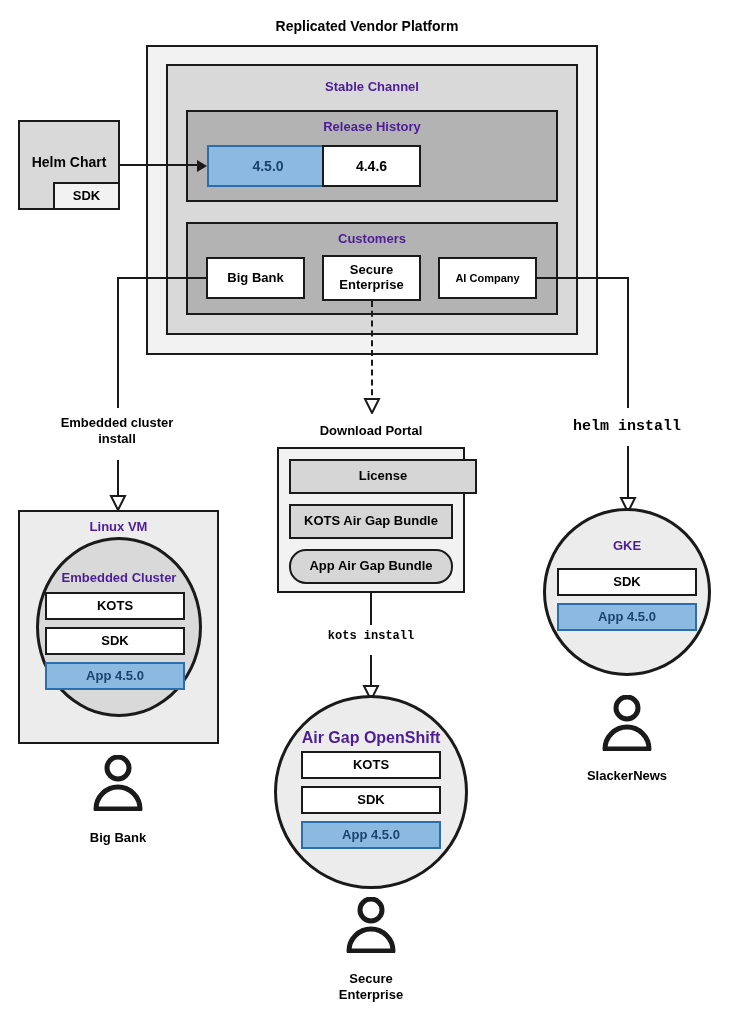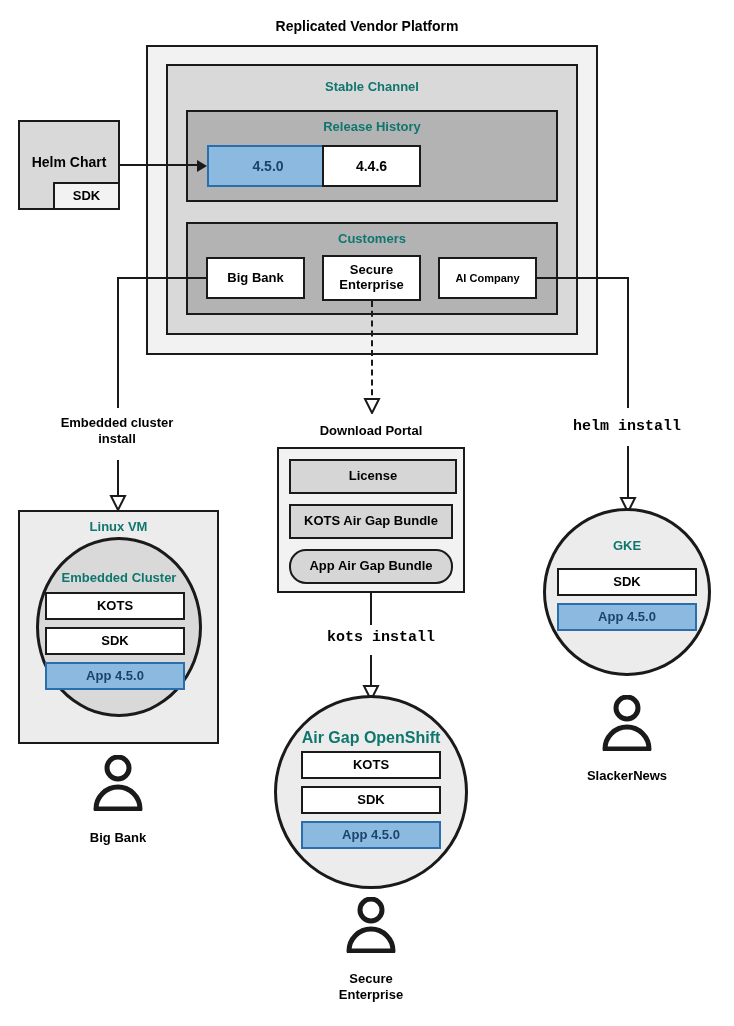--- a/index.html
+++ b/index.html
@@ -25,21 +25,21 @@
   .shade-circle-light{background:#ececec;}
   .white{background:#ffffff;}
   .grey-item{background:#d6d6d6;}
   .blue{
     background:#8cb9df;border:2px solid #2a6ead;color:#19446b;
   }
 
   
   .ctitle{
     position:absolute;left:0;right:0;text-align:center;
-    font-weight:bold;font-size:13px;color:#0f766e;
+    font-weight:bold;font-size:13px;color:#4c1d95;
   }
 
   
   .ln{position:absolute;background:#1a1a1a;}
   .lnh{height:2px;}
   .lnv{width:2px;}
   .dash-v{
     position:absolute;width:0;border-left:2px dashed #1a1a1a;
   }
   .arrow-right{
@@ -117,26 +117,26 @@
 <div class="lbl" style="left:38px;top:830px;width:160px;">Big Bank</div>
 
 <div class="dash-v" style="left:371px;top:301px;height:104px;"></div>
 <svg class="abs" style="left:363px;top:398px;width:18px;height:16px;" viewBox="0 0 18 16">
   <polygon points="2,1 16,1 9,15" fill="#ffffff" stroke="#1a1a1a" stroke-width="2"></polygon>
 </svg>
 
 <div class="lbl" style="left:291px;top:423px;width:160px;">Download Portal</div>
 
 <div class="box shade-outer" style="left:277px;top:447px;width:188px;height:146px;"></div>
-<div class="box grey-item" style="left:289px;top:459px;width:168px;height:35px;font-size:13px;">License</div>
+<div class="box grey-item" style="left:289px;top:459px;width:188px;height:35px;font-size:13px;">License</div>
 <div class="box grey-item" style="left:289px;top:504px;width:164px;height:35px;font-size:13px;">KOTS Air Gap Bundle</div>
 <div class="box grey-item" style="left:289px;top:549px;width:164px;height:35px;font-size:13px;border-radius:17px;">App Air Gap Bundle</div>
 
 <div class="ln lnv" style="left:370px;top:593px;height:32px;"></div>
-<div class="lbl mono" style="left:301px;top:629px;width:160px;font-size:15px;">kots install</div>
+<div class="lbl mono" style="left:291px;top:629px;width:160px;font-size:12px;">kots install</div>
 <div class="ln lnv" style="left:370px;top:655px;height:35px;"></div>
 <svg class="abs" style="left:362px;top:685px;width:18px;height:16px;" viewBox="0 0 18 16">
   <polygon points="2,1 16,1 9,15" fill="#ffffff" stroke="#1a1a1a" stroke-width="2"></polygon>
 </svg>
 
 <div class="abs shade-circle-light" style="left:274px;top:695px;width:194px;height:194px;border:3px solid #1a1a1a;border-radius:50%;"></div>
 <div class="ctitle" style="left:274px;width:194px;top:729px;font-size:16px;">Air Gap OpenShift</div>
 
 <div class="box white" style="left:301px;top:751px;width:140px;height:28px;font-size:13px;">KOTS</div>
 <div class="box white" style="left:301px;top:786px;width:140px;height:28px;font-size:13px;">SDK</div>

